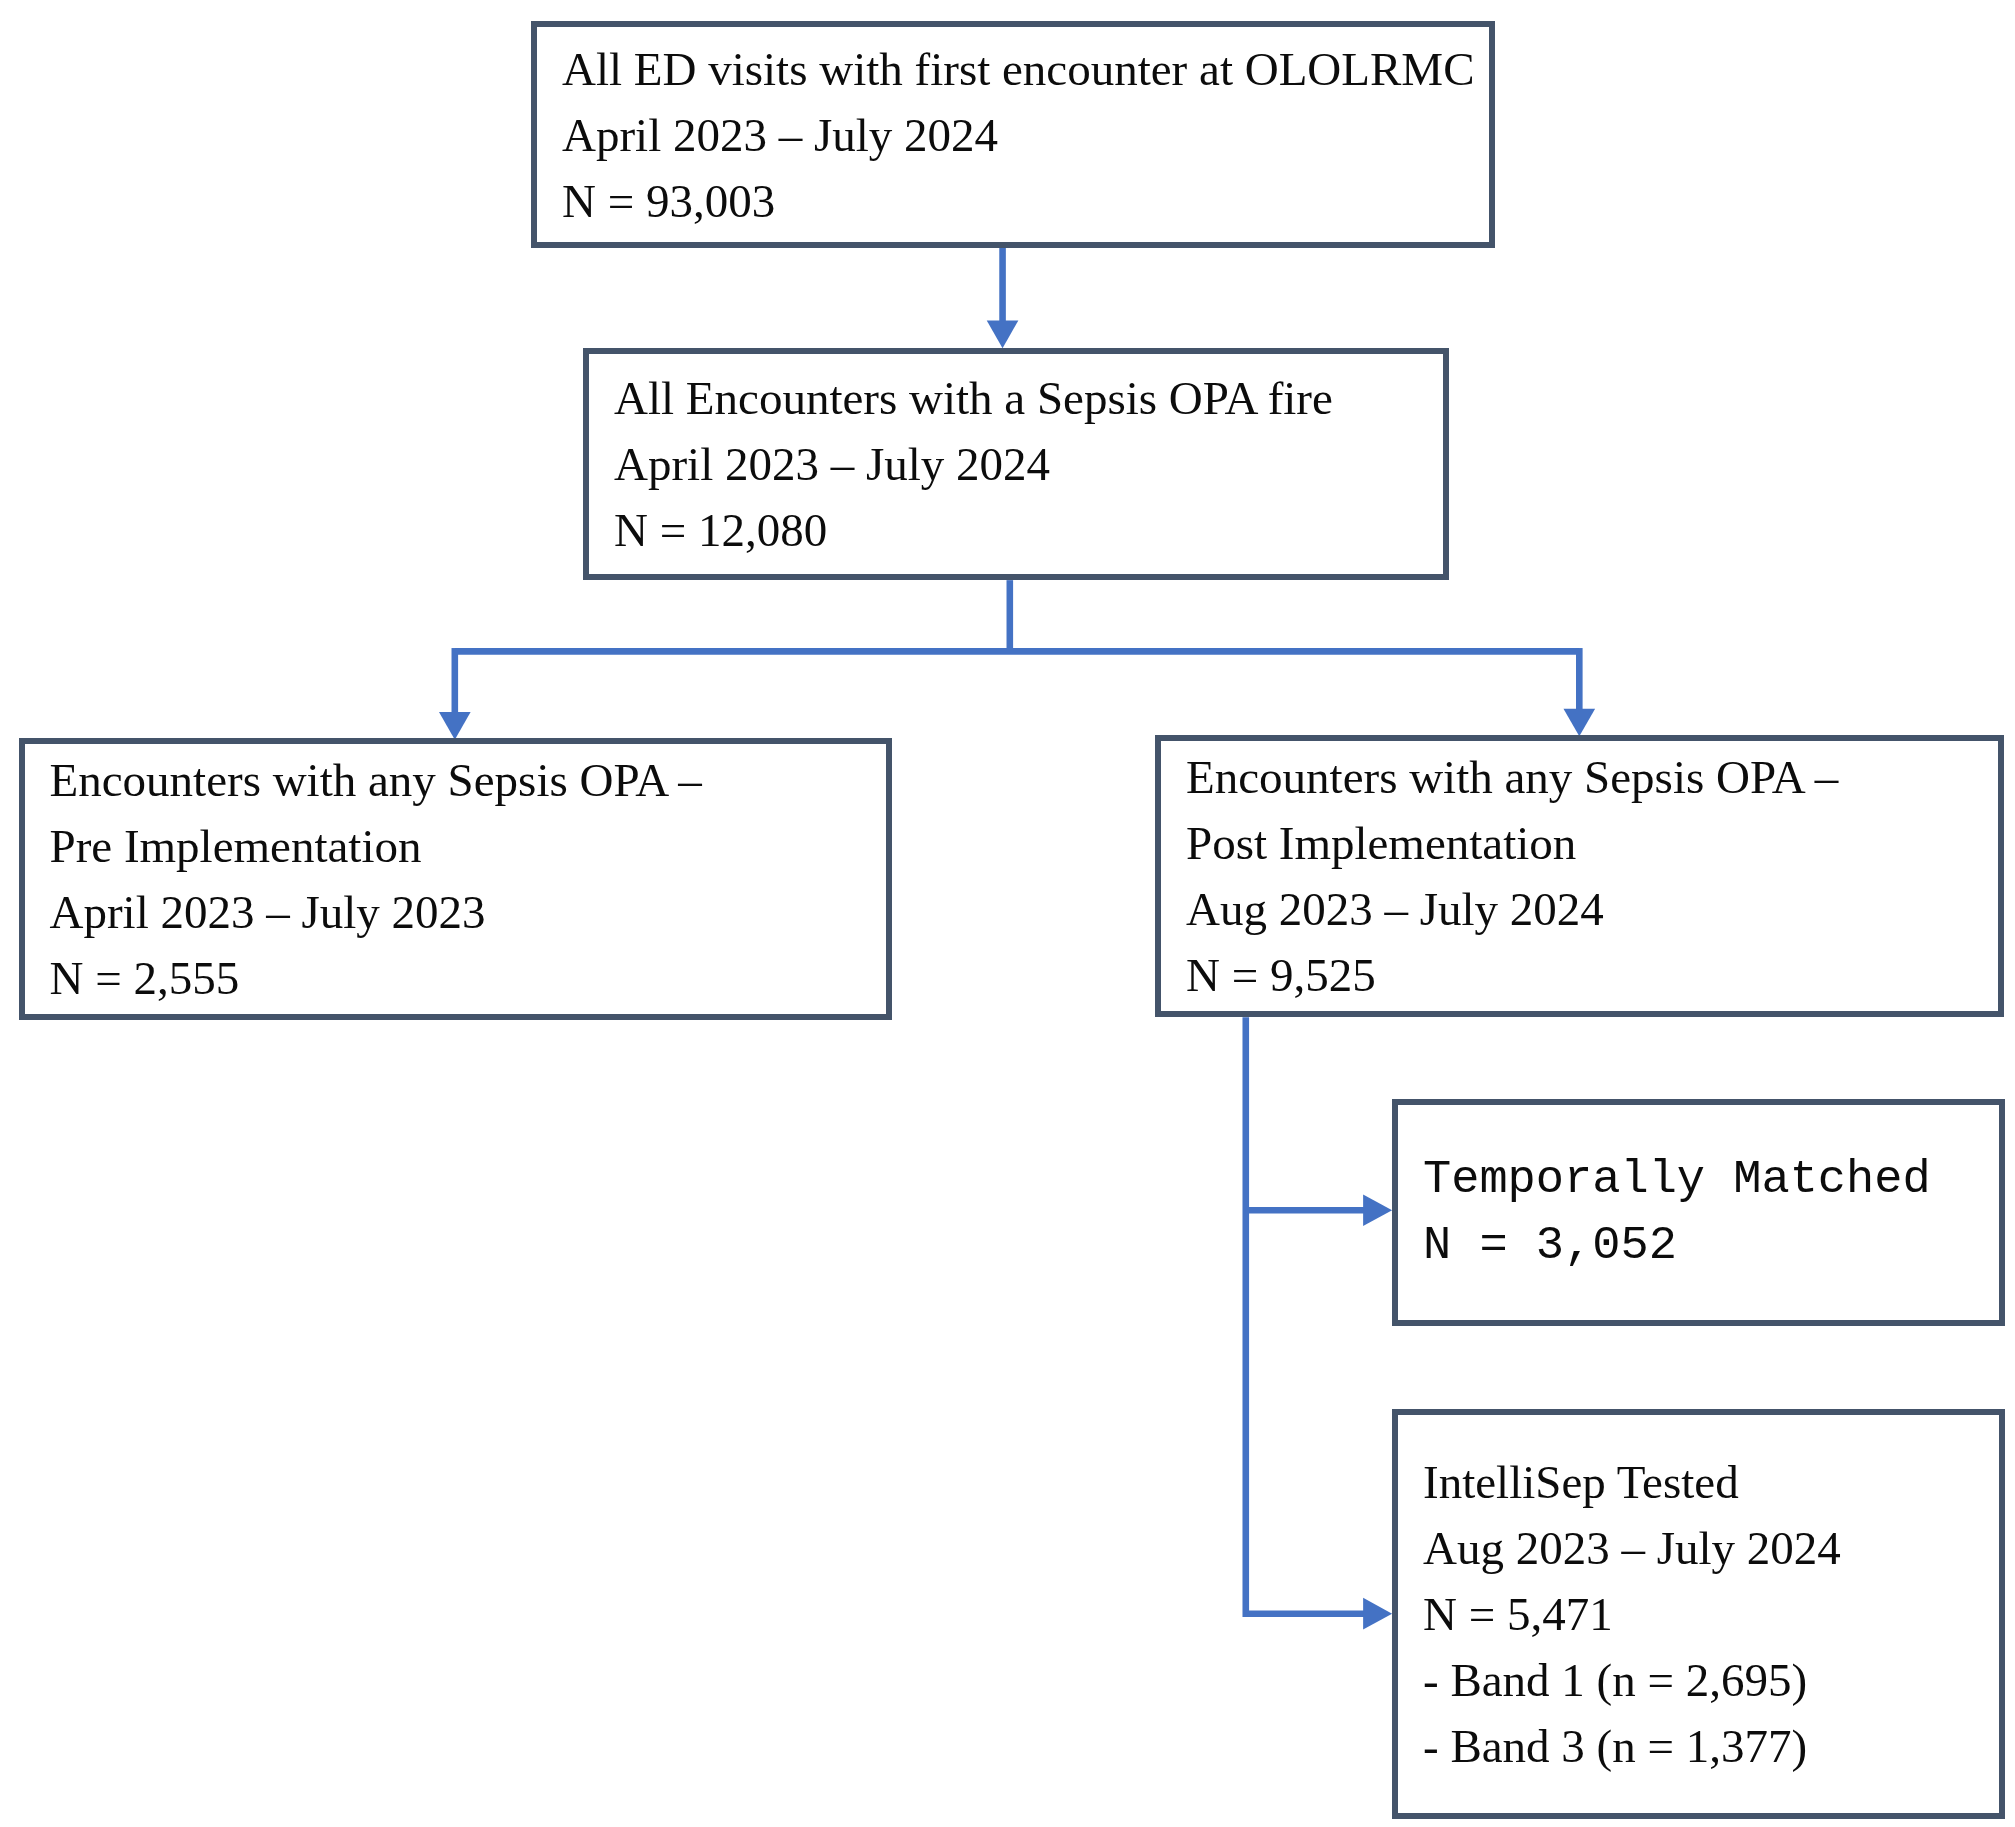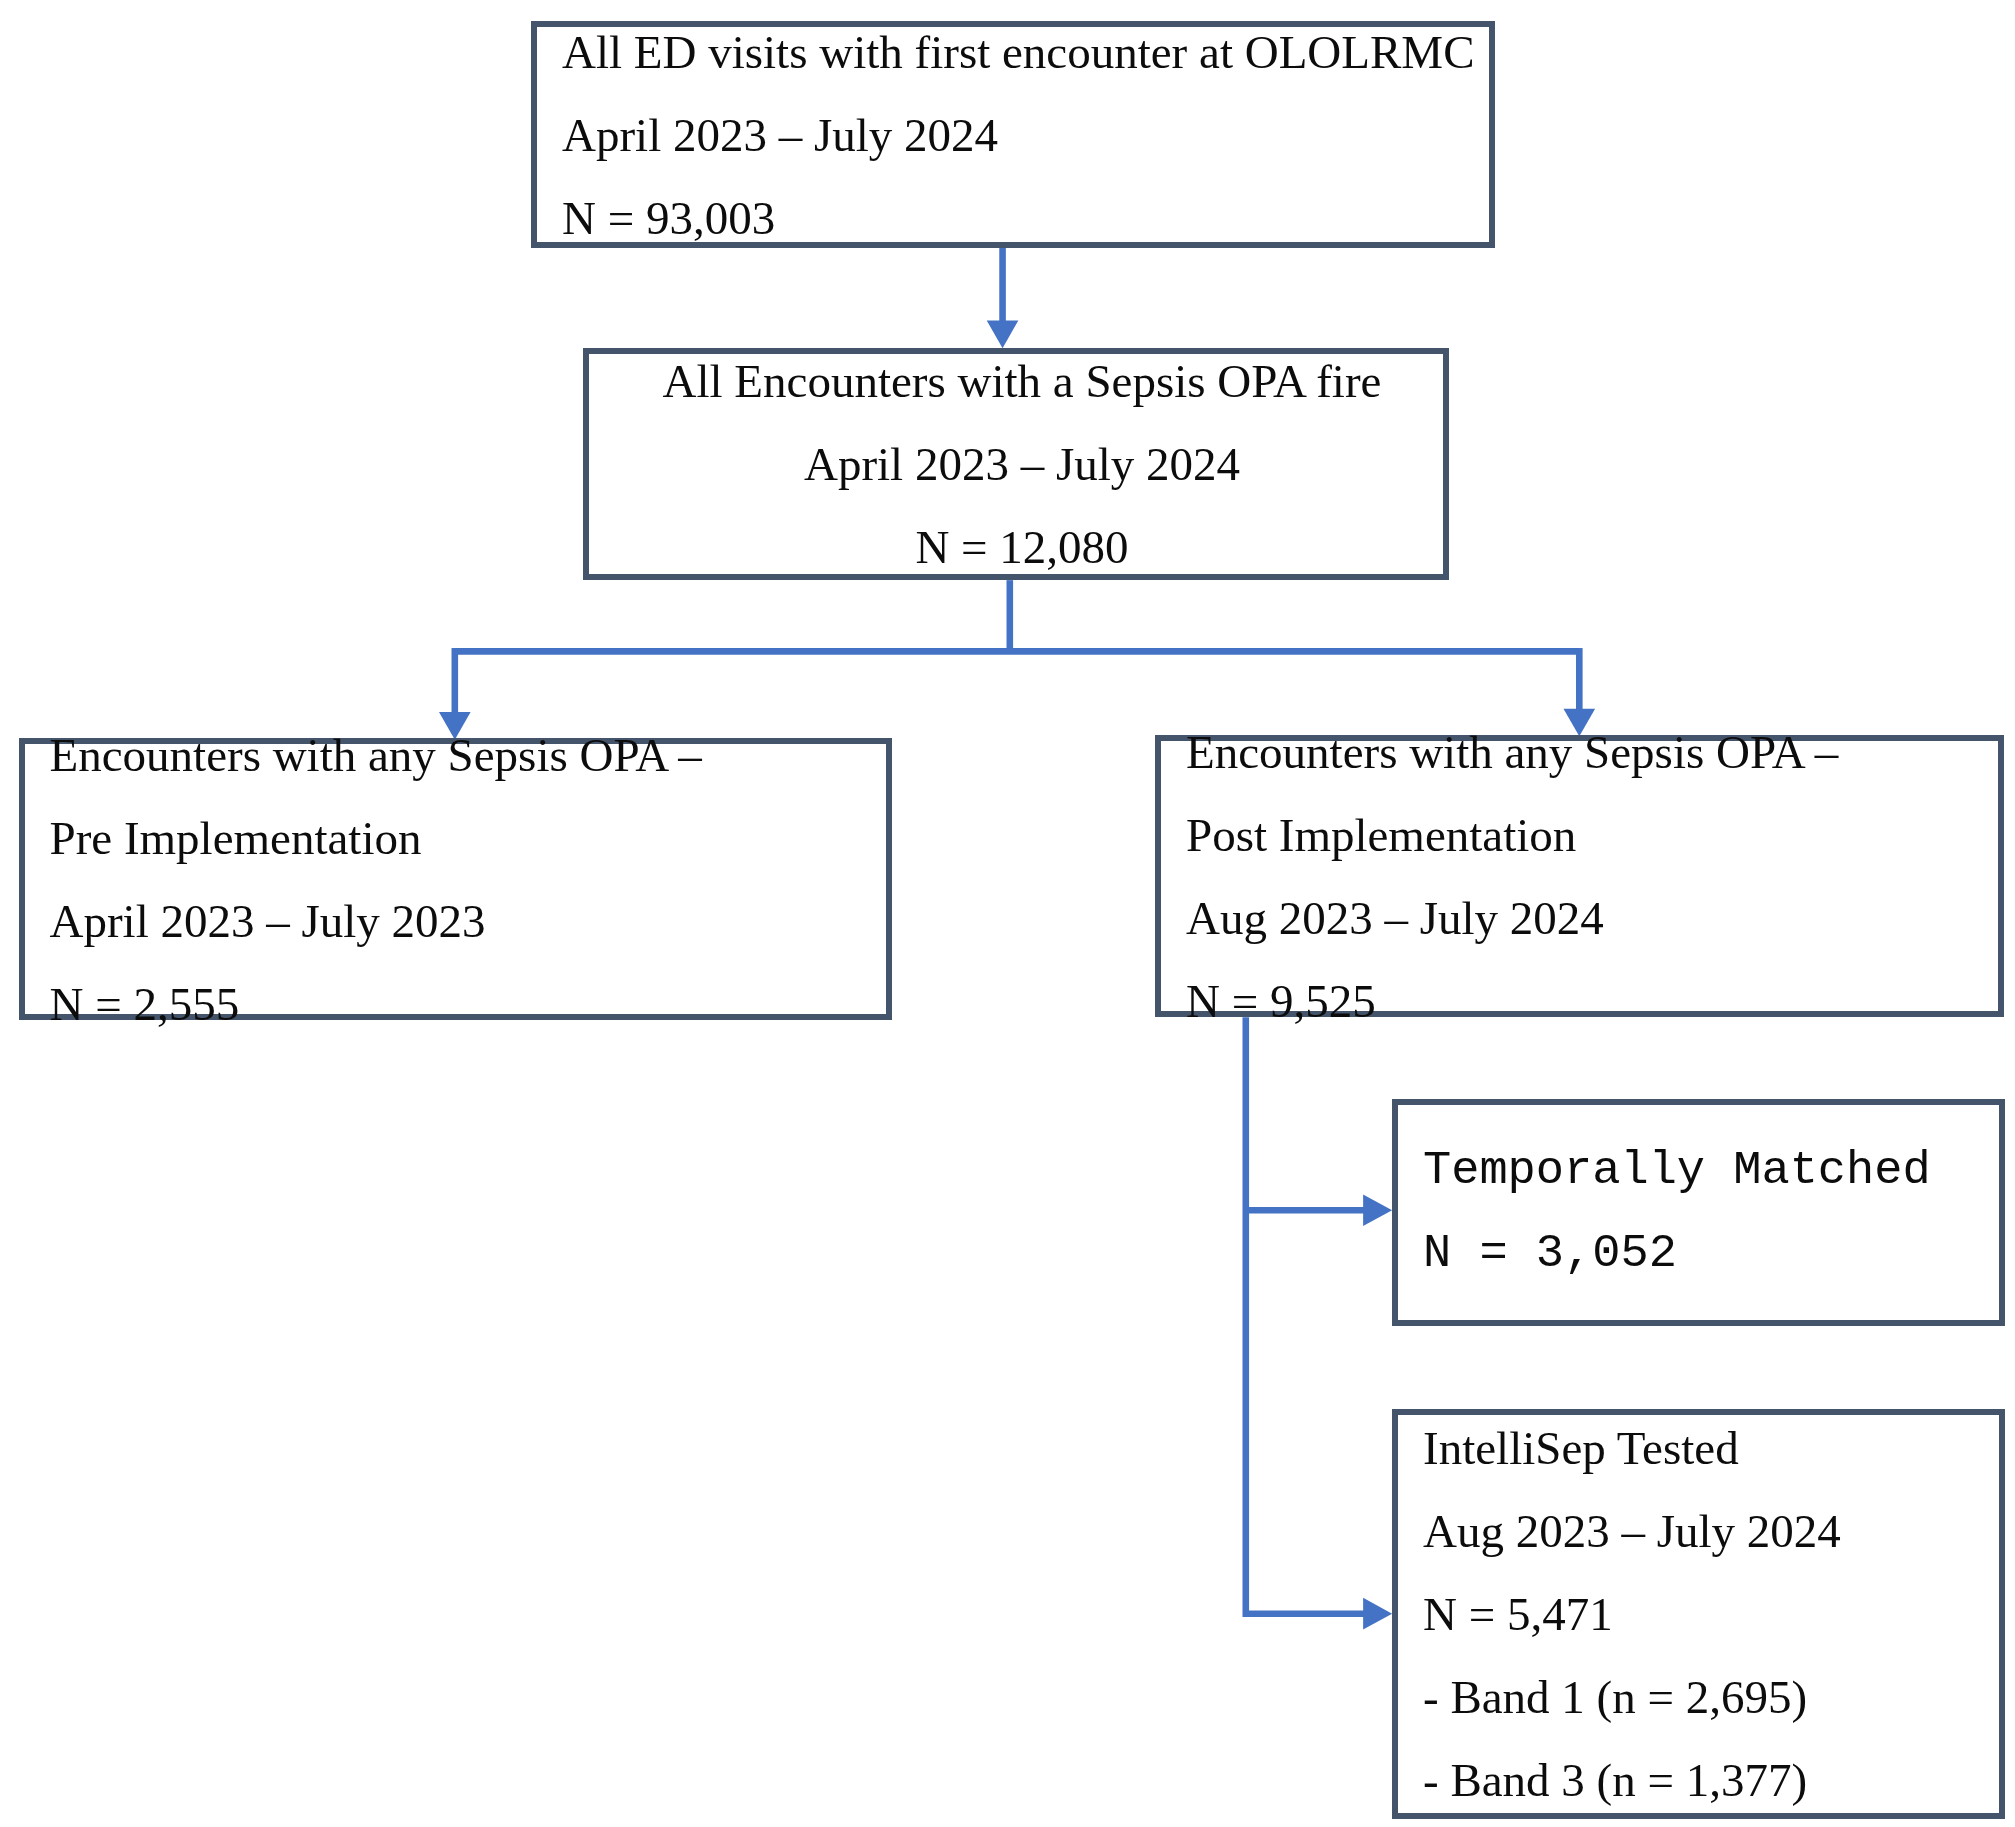--- a/index.html
+++ b/index.html
@@ -14,21 +14,20 @@
   .flowbox {
     position: absolute;
     box-sizing: border-box;
     border: 6.6px solid #44546A;
     background: #ffffff;
     display: flex;
     flex-direction: column;
     justify-content: center;
     padding-left: 25px;
     padding-right: 13px;
-    gap: 17px;
   }
   .flowbox .line {
     font-size: 47px;
     line-height: 66px;
     white-space: nowrap;
   }
   #connector-layer {
     position: absolute;
     left: 0; top: 0;
     width: 2015px;
@@ -38,21 +37,21 @@
     stroke: #4472C4;
     stroke-width: 10;
     fill: none;
   }
   #connector-layer polygon {
     fill: #4472C4;
     stroke: none;
   }
   
   #box-ed-visits          { left: 531px;  top: 21px;   width: 964px; height: 227px; }
-  #box-opa-fire           { left: 583px;  top: 348px;  width: 866px; height: 232px; text-align: center; }
+  #box-opa-fire           { left: 583px;  top: 348px;  width: 866px; height: 232px; }
   #box-pre-implementation { left: 18.5px;   top: 738px; width: 873px; height: 282px; }
   #box-post-implementation{ left: 1155px; top: 735px; width: 849px; height: 282px; }
   #box-temporally-matched { left: 1392px; top: 1099px; width: 613px;  height: 227px; font-family: Liberation Mono, monospace; }
   #box-intellisep-tested  { left: 1392px; top: 1409px; width: 613px;  height: 410px; }
 </style>
 </head>
 <body>
 
 <div id="canvas">
 

